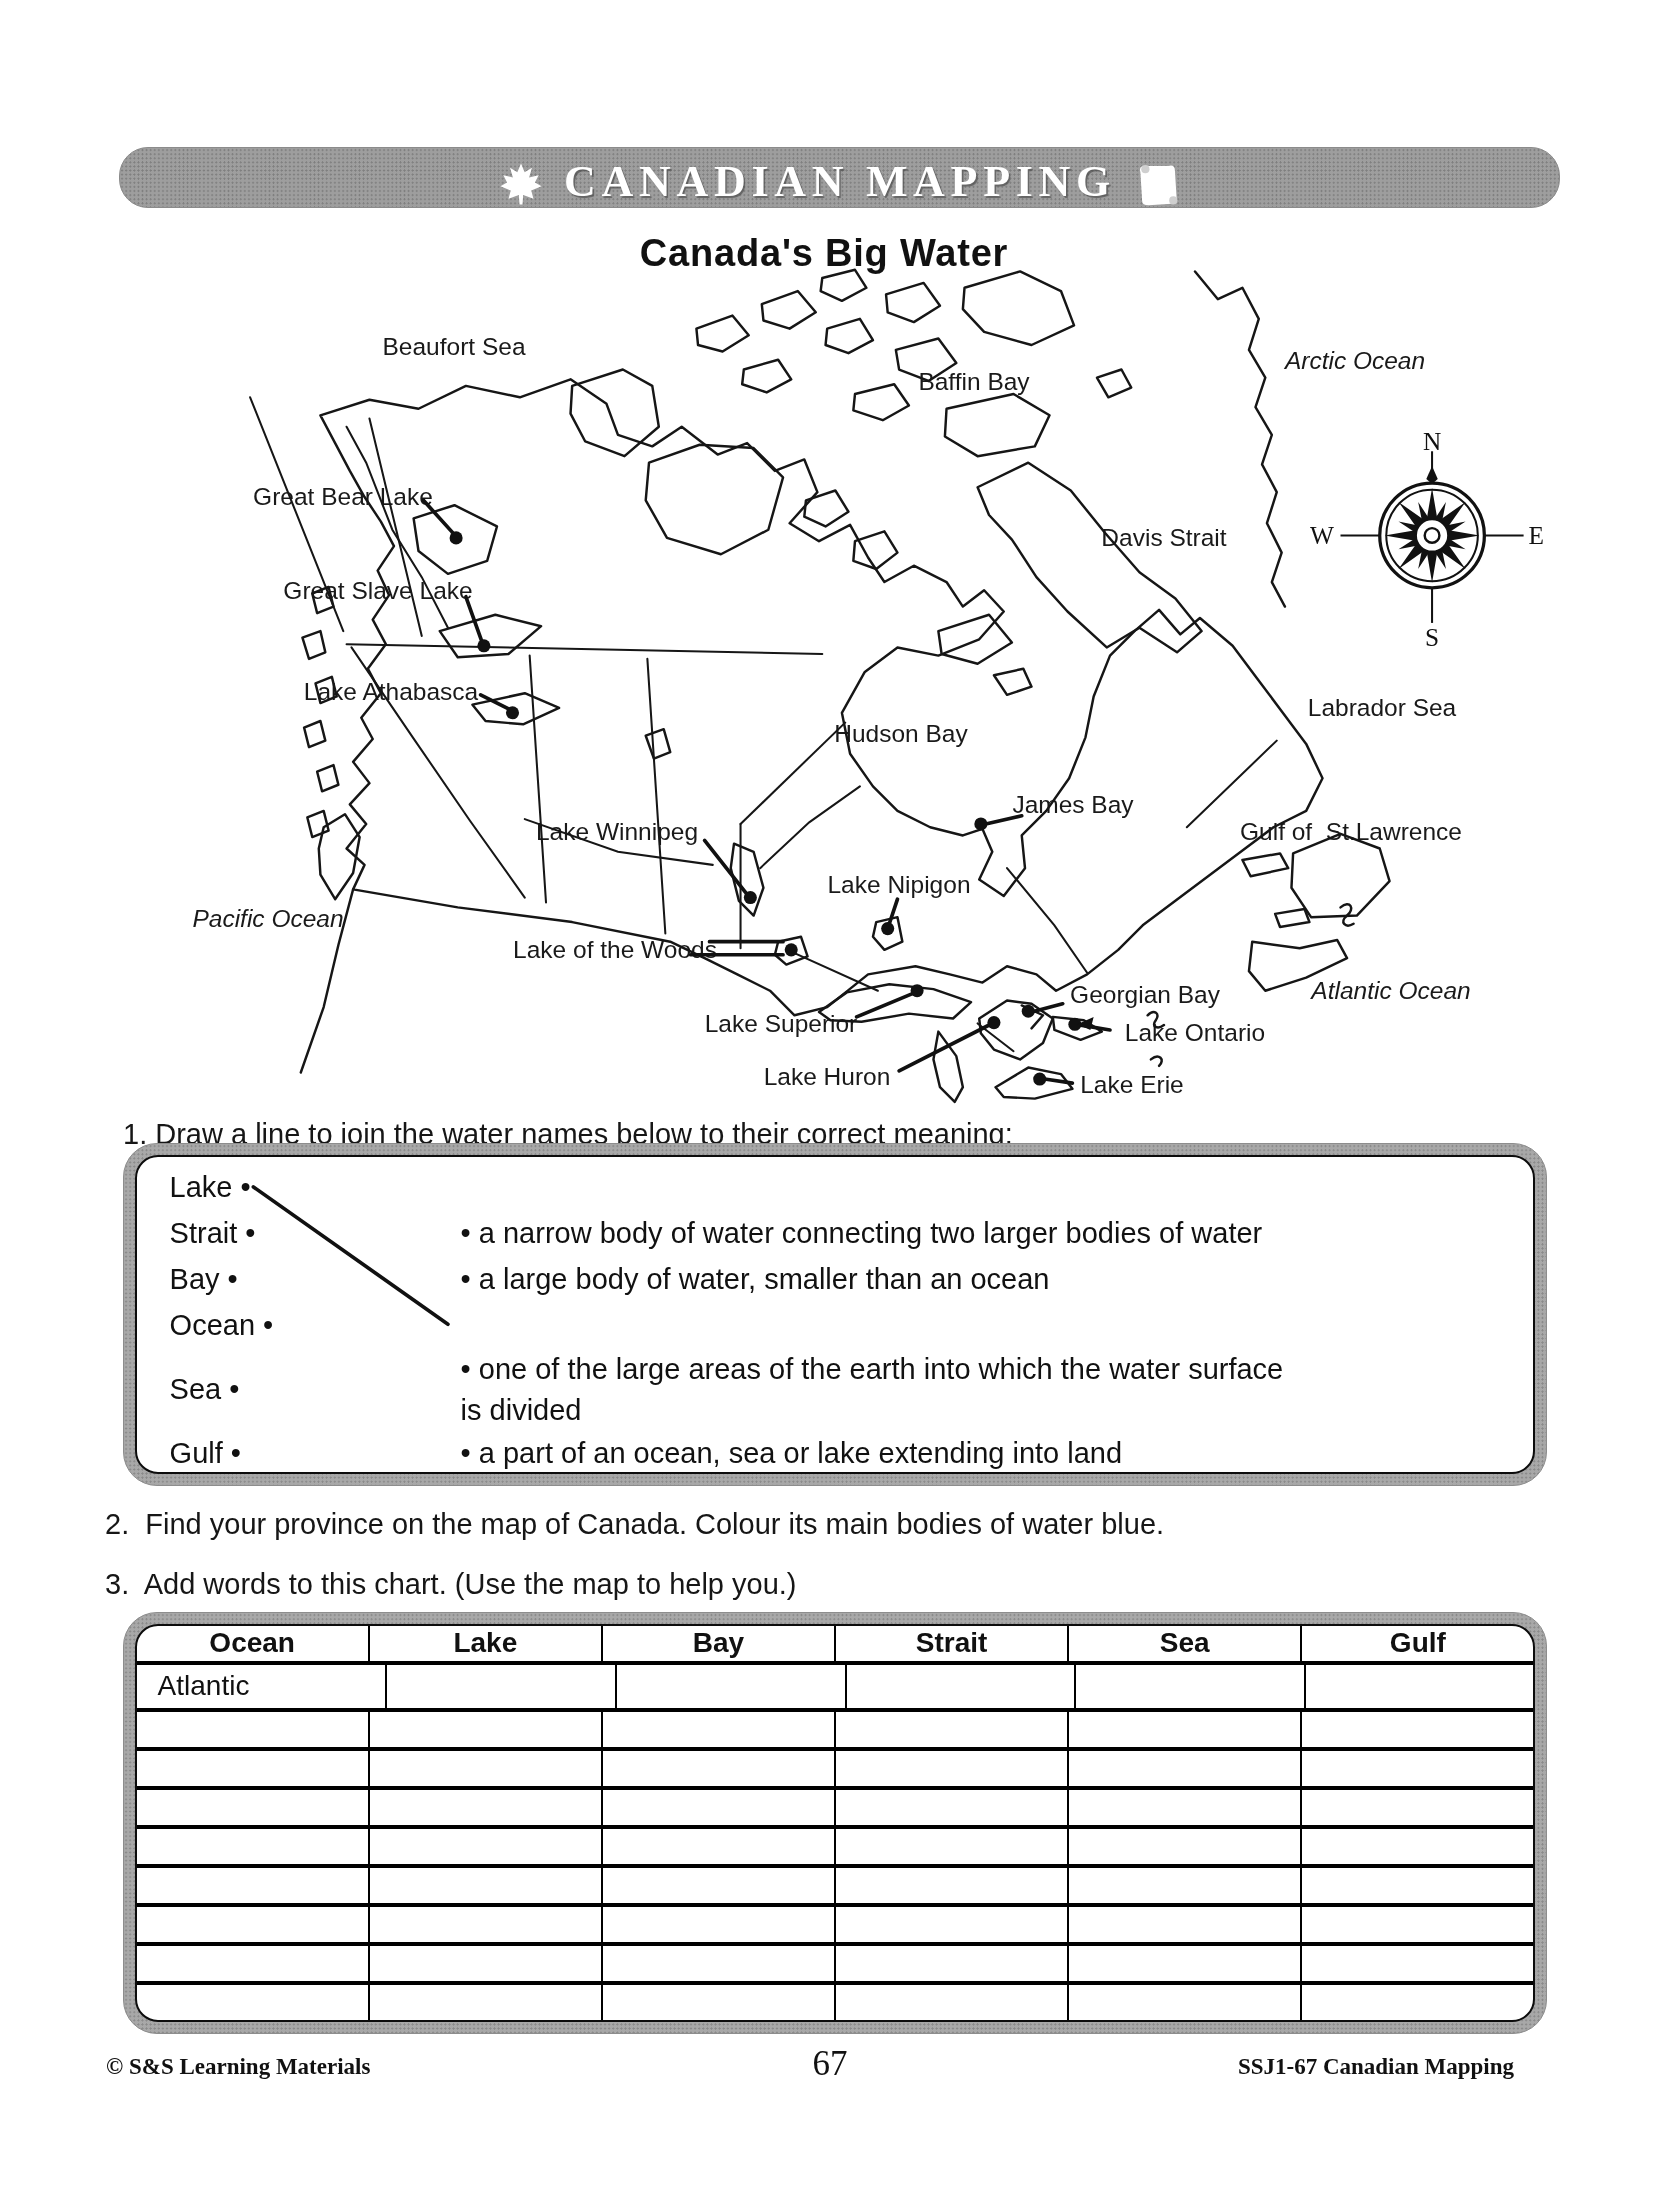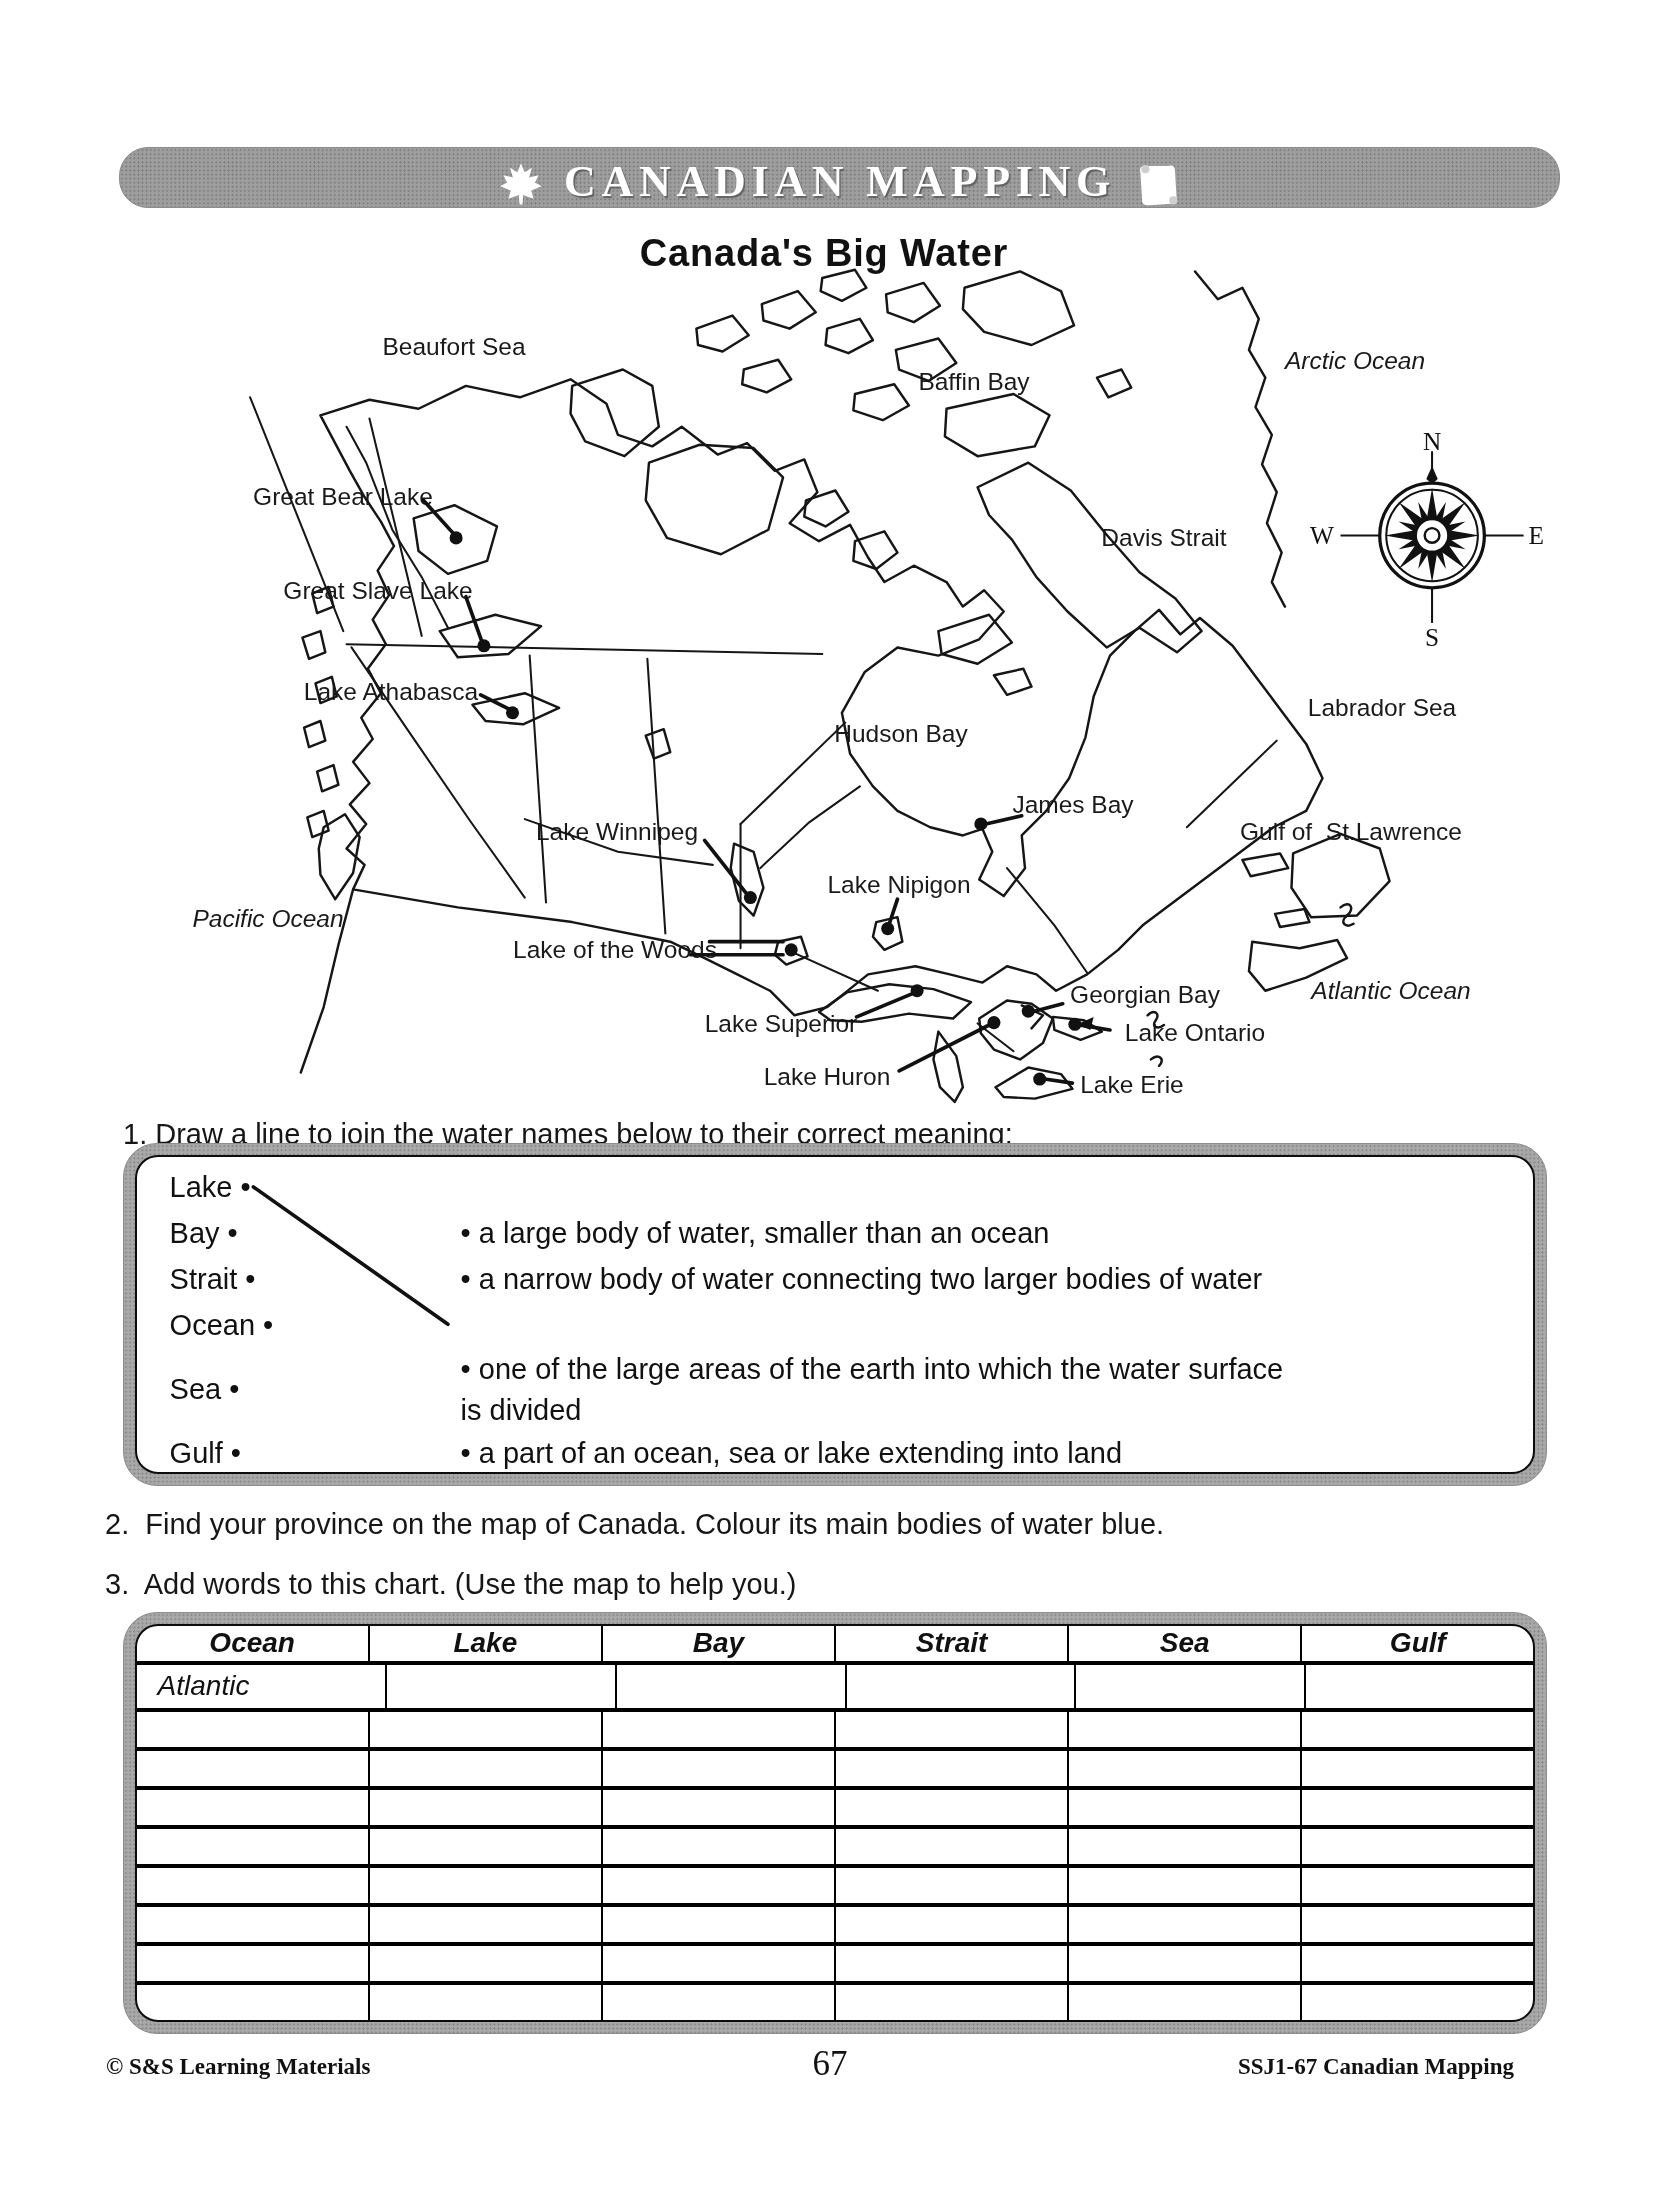--- a/index.html
+++ b/index.html
@@ -52,21 +52,21 @@
   .match-def{font-size:29px;line-height:41px;max-width:981px;white-space:pre-line;}
 
   
   .tablebox{left:123px;top:1612px;width:1424px;height:422px;}
   .grid{display:flex;flex-direction:column;width:100%;height:100%;}
   .grow{display:flex;}
   .gcell{flex:1 1 0;border-left:2.5px solid #000;box-sizing:border-box;
          display:flex;align-items:center;justify-content:center;
          font-size:28px;overflow:hidden;}
   .gcell:first-child{border-left:none;}
-  .grow{border-top:4.1px solid #000;font-style:italic;}
+  .grow{border-top:4.1px solid #000;}
   .grow:first-child{border-top:none;}
   .r-head{height:38px;}
   .r-head .gcell{font-weight:bold;}
   .r-first{height:47px;text-align:center;}
   .r{height:38px;}
   .cell-left{justify-content:flex-start;padding-left:21px;}
 
   
   .footer-left{position:absolute;left:106px;top:2054px;font-family:"Liberation Serif",serif;
                font-weight:bold;font-size:23px;}
@@ -262,26 +262,26 @@
 
   <div class="q q1">1. Draw a line to join the water names below to their correct meaning:</div>
 
   <div class="graybox matchbox">
     <div class="graybox-inner">
       <div class="match-rows" id="match-rows">
           <div class="match-row">
             <div class="match-term">Lake •</div>
           </div>
           <div class="match-row">
+            <div class="match-term">Strait •</div>
+            <div class="match-def">•  a narrow body of water connecting two larger bodies of water</div>
+          </div>
+          <div class="match-row">
             <div class="match-term">Bay •</div>
             <div class="match-def">•  a large body of water, smaller than an ocean</div>
-          </div>
-          <div class="match-row">
-            <div class="match-term">Strait •</div>
-            <div class="match-def">•  a narrow body of water connecting two larger bodies of water</div>
           </div>
           <div class="match-row">
             <div class="match-term">Ocean •</div>
           </div>
           <div class="match-row">
             <div class="match-term">Sea •</div>
             <div class="match-def">•  one of the large areas of the earth into which the water surface
 is divided</div>
           </div>
           <div class="match-row">

